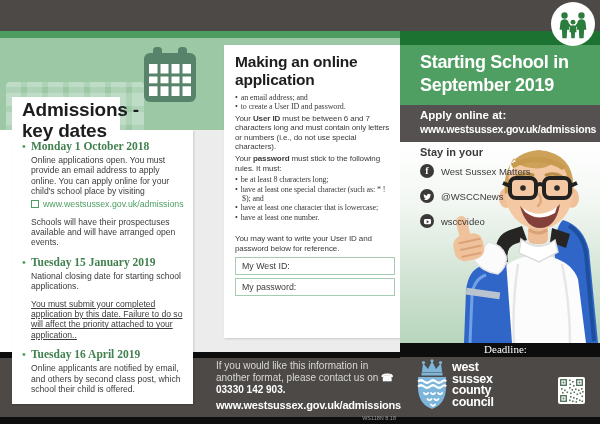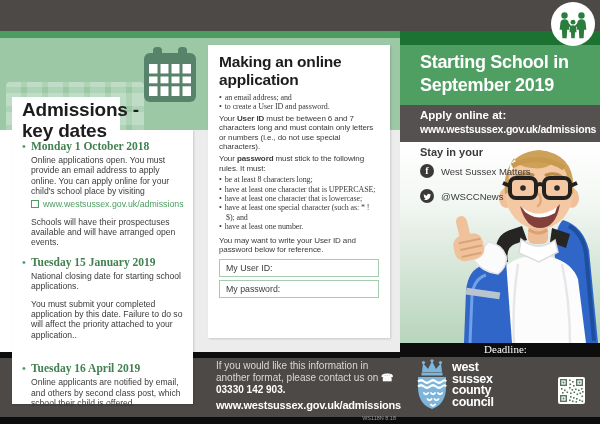--- a/index.html
+++ b/index.html
@@ -38,32 +38,32 @@
   .kd-date{position:relative;padding-left:9px;margin:0 0 3px 0;
     font-family:"Liberation Serif",serif;font-weight:bold;font-size:11.5px;color:#41804f;}
   .kd-date::before{content:"•";position:absolute;left:0;top:0;font-size:11px;color:#4d9d61;}
   .kd-p{margin:0 0 7px 0;padding-left:9px;font-size:8.6px;line-height:10.4px;color:#3b3b3b;}
   .kd-p.tight{margin-bottom:2px;}
   .kd-link-row{padding-left:9px;margin:0 0 8px 0;font-size:8.8px;color:#4d9d61;
     display:flex;align-items:center;gap:4px;}
   .kd-checkbox{display:inline-block;width:6px;height:6px;border:1.2px solid #4d9d61;flex:0 0 auto;}
 
   
-  .mid-box{left:208px;top:45px;width:182px;height:293px;background:#fff;
+  .mid-box{left:224px;top:45px;width:182px;height:293px;background:#fff;
     box-shadow:1px 1px 2px rgba(0,0,0,.15);box-sizing:border-box;padding:8px 11px 0 11px;}
   .mid-title{font-weight:bold;font-size:15.5px;line-height:17.5px;color:#1d1d1d;
     letter-spacing:-0.2px;margin:0 0 5px 0;}
   .m-p{margin:0 0 2px 0;font-size:8px;line-height:9.4px;color:#3b3b3b;letter-spacing:-0.1px;}
   .m-p.gap3{margin-bottom:3px;}
   .m-ul{margin:0 0 2px 0;padding:0;list-style:none;font-family:Liberation Serif, serif;}
   .m-ul.gap3{margin-bottom:3px;}
   .m-ul li{font-size:8px;line-height:9.4px;color:#3b3b3b;letter-spacing:-0.1px;
     padding-left:7px;text-indent:-7px;}
   .m-ul li::before{content:"•";margin-right:3px;color:#3b3b3b;}
-  .m-note{margin:4px 0 4px 0;font-size:8px;line-height:9.4px;color:#3b3b3b;letter-spacing:-0.1px;}
+  .m-note{margin:12px 0 4px 0;font-size:8px;line-height:9.4px;color:#3b3b3b;letter-spacing:-0.1px;}
   .m-field{height:16px;border:1px solid #a5cbb0;background:#fff;margin-bottom:3px;
     font-size:8.8px;line-height:16px;color:#3b3b3b;padding-left:6px;}
 
   
   .mid-footer{left:216px;top:360px;width:180px;z-index:6;}
   .mf-p{margin:0;font-size:10px;line-height:11.8px;color:#d9d9d8;}
   .mf-p b{color:#ffffff;}
   .mf-url{margin:4px 0 0 0;font-size:11px;font-weight:bold;color:#ffffff;letter-spacing:-0.2px;}
   .mf-code{margin:4px 0 0 0;font-size:5.5px;color:#9a9a98;text-align:right;}
 
@@ -132,43 +132,42 @@
     <div class="left-content">
       <div class="kd-date">Monday 1 October 2018</div>
       <p class="kd-p tight">Online applications open. You must provide an email address to apply online. You can apply online for your child's school place by visiting</p>
       <div class="kd-link-row">
         <span class="kd-checkbox"></span>
         <span>www.westsussex.gov.uk/admissions</span>
       </div>
       <p class="kd-p" style="margin-bottom:8px;">Schools will have their prospectuses available and will have arranged open events.</p>
       <div class="kd-date">Tuesday 15 January 2019</div>
       <p class="kd-p" style="">National closing date for starting school applications.</p>
-      <p class="kd-p" style="margin-bottom:22px;">You must submit your completed application by this date. Failure to do so will affect the priority attached to your application..</p>
+      <p class="kd-p" style="margin-bottom:8px;text-decoration:underline;">You must submit your completed application by this date. Failure to do so will affect the priority attached to your application..</p>
       <div class="kd-date">Tuesday 16 April 2019</div>
       <p class="kd-p">Online applicants are notified by email, and others by second class post, which school their child is offered.</p>
     </div>
   </div>
 
   <div class="abs mid-box">
     <h2 class="mid-title">Making an online application</h2>
     <ul class="m-ul">
       <li>an email address; and</li>
       <li>to create a User ID and password.</li>
     </ul>
     <p class="m-p gap3"><span>Your </span><b>User ID</b><span> must be between 6 and 7 characters long and must contain only letters or numbers (i.e., do not use special characters).</span></p>
     <p class="m-p"><span>Your </span><b>password</b><span> must stick to the following rules. It must:</span></p>
     <ul class="m-ul gap3">
       <li>be at least 8 characters long;</li>
-      <li>have at least one character that is UPPERCASE;</li>
+      <li>have at least one special character (such as: * ! $); and</li>
       <li>have at least one character that is lowercase;</li>
-      <li>have at least one special character (such as: * ! $); and</li>
       <li>have at least one number.</li>
     </ul>
     <p class="m-note">You may want to write your User ID and password below for reference.</p>
-    <div class="m-field">My User ID:</div>
+    <div class="m-field">My West ID:</div>
     <div class="m-field">My password:</div>
   </div>
 
   <div class="abs right-stripe"></div>
   <div class="abs right-green"></div>
   <div class="abs right-gray"></div>
 
   <div class="abs r-title">
     <div>Starting School in</div>
     <div>September 2019</div>
@@ -235,20 +234,29 @@
           </span>
         <span class="soc-label">West Sussex Matters</span>
       </div>
       <div class="soc-row">
         <span class="soc-circle">
           <svg width="10" height="10" viewBox="0 0 14 14">
               <path fill="#fff" d="M12.6,4.9c-.4.2-.8.3-1.2.4.4-.3.8-.7.9-1.2-.4.2-.9.4-1.4.5-.4-.4-1-.7-1.6-.7-1.2,0-2.2,1-2.2,2.2 0,.2 0,.3.1.5C5.4,6.5,3.8,5.6,2.7,4.3 2.5,4.6,2.4,5,2.4,5.4c0,.8.4,1.4 1,1.8-.4,0-.7-.1-1-.3v0c0,1.1.8,2 1.8,2.2-.2.1-.4.1-.6.1-.1,0-.3,0-.4,0 .3.9 1.1,1.5 2.1,1.5-.8.6-1.7,1-2.8,1-.2,0-.4,0-.5,0 1,.6 2.2,1 3.4,1 4.1,0 6.3-3.4 6.3-6.3v-.3C11.9,5.7 12.3,5.3 12.6,4.9z"></path>
             </svg>
         </span>
         <span class="soc-label">@WSCCNews</span>
+      </div>
+      <div class="soc-row">
+        <span class="soc-circle">
+          <svg width="11" height="11" viewBox="0 0 14 14">
+              <rect x="2.5" y="3.8" width="9" height="6.6" rx="1.8" fill="#fff"></rect>
+              <path d="M6,5.5 l3,1.8 -3,1.8 z" fill="#3a3937"></path>
+            </svg>
+        </span>
+        <span class="soc-label">wsccvideo</span>
       </div>
     </div>
   </div>
 
   <div class="abs deadline-bar">
     <span class="deadline-label">Deadline:</span>
     <span class="deadline-value">Tuesday 15 January 2019</span>
   </div>
 
   <div class="abs footer-gray"></div>

